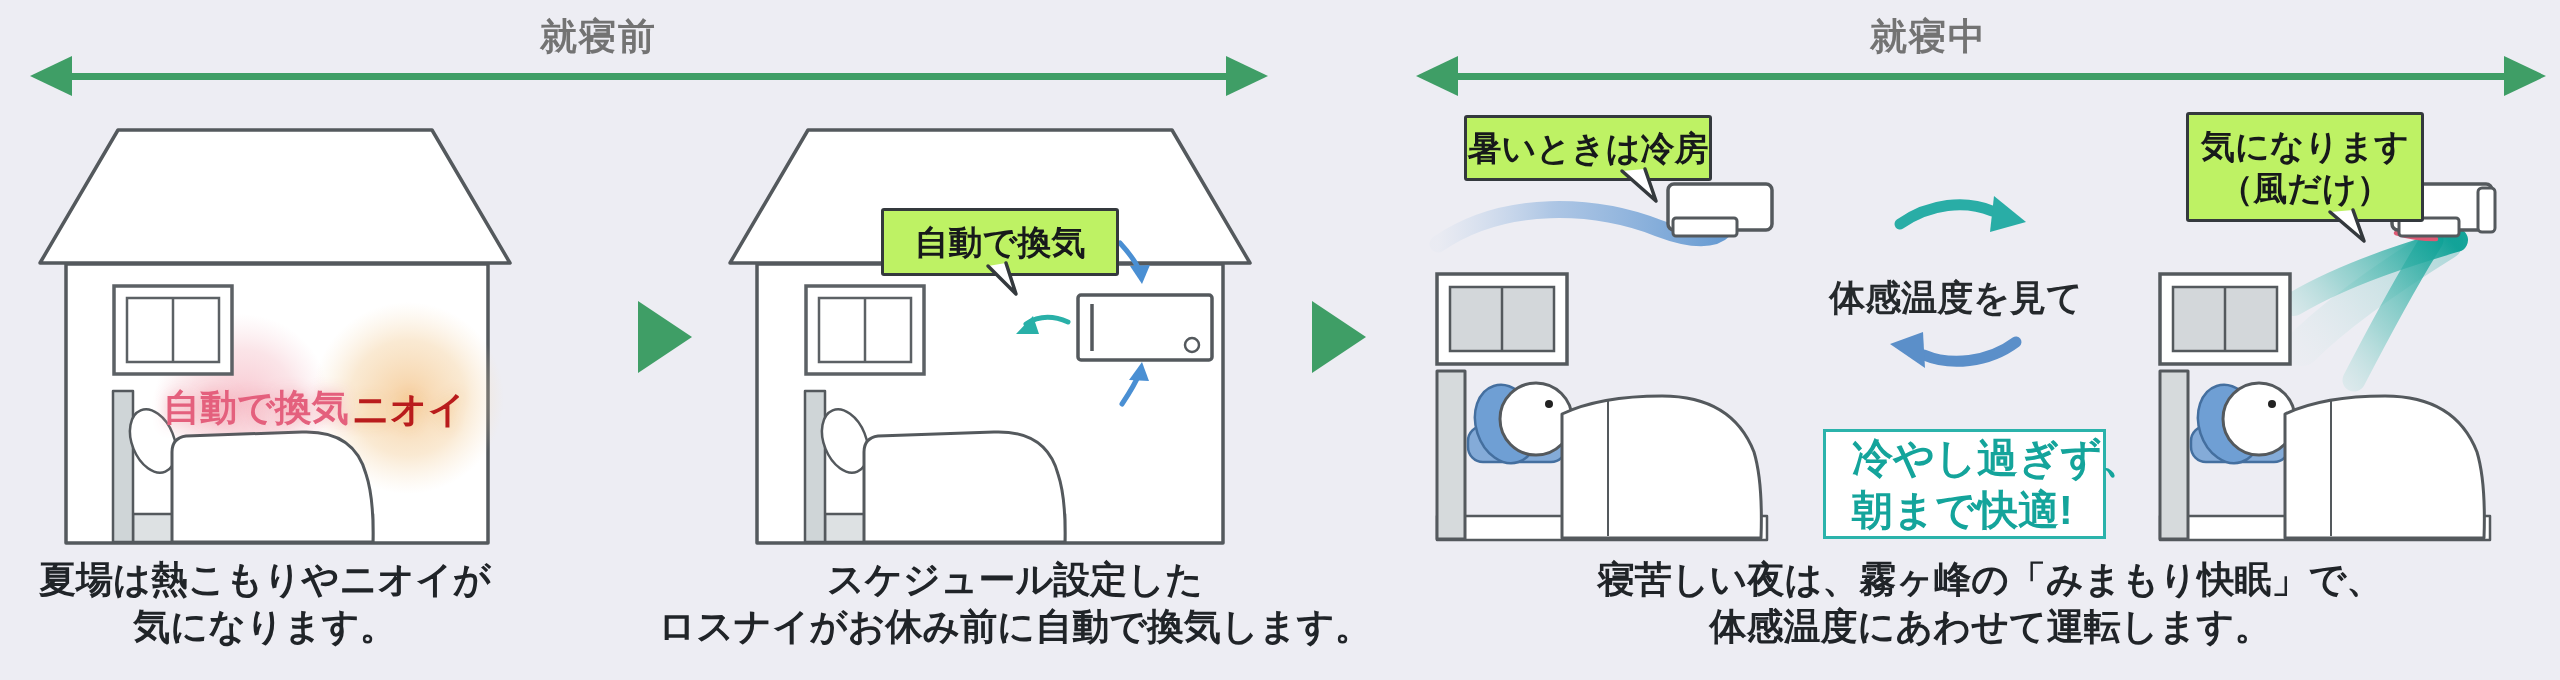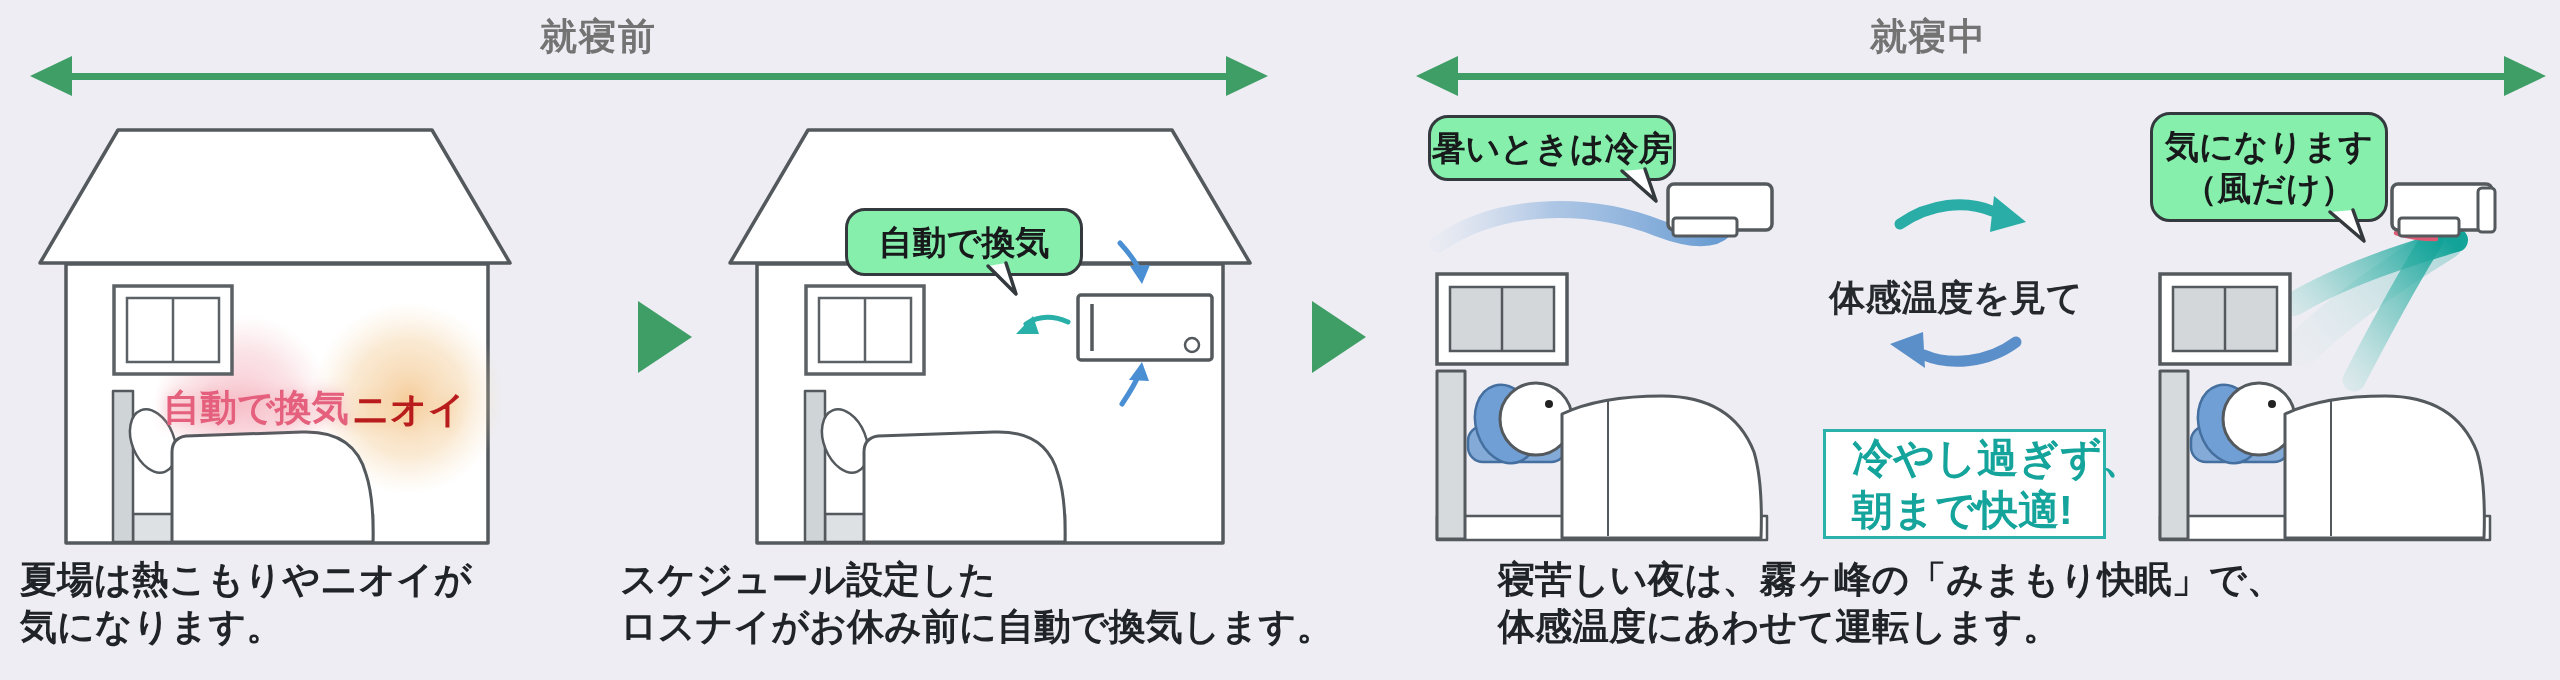--- a/index.html
+++ b/index.html
@@ -8,30 +8,30 @@
     font-family:"Liberation Sans","DejaVu Sans",sans-serif;
   }
   .abs{position:absolute;}
   svg{position:absolute;left:0;top:0;overflow:visible;}
   .section-label{
     font-size:37px;font-weight:700;color:#737373;letter-spacing:2px;
     white-space:nowrap;
   }
   .caption{
     color:#202428;font-size:37px;font-weight:600;line-height:47px;
-    white-space:nowrap;
+    text-align:center;white-space:nowrap;
   }
   .house-text{font-size:37px;font-weight:700;white-space:nowrap;}
   .heat{color:#e4607d;text-shadow:0 0 14px rgba(244,170,180,.9);}
   .odor{color:#b91c1c;text-shadow:0 0 14px rgba(246,200,140,.95);}
   .bubble{
-    background:#86efac;border:3.5px solid #34393d;border-radius:20px;
+    background:#bef264;border:3.5px solid #34393d;border-radius:3px;
     display:flex;flex-direction:column;align-items:center;justify-content:center;
     color:#17191b;font-size:34px;font-weight:700;line-height:42px;
-    white-space:nowrap;z-index:2;
+    white-space:nowrap;z-index:2;margin-left:36px;
   }
   .switch-text{
     color:#25292c;font-size:36px;font-weight:700;line-height:46px;
     text-align:center;white-space:nowrap;margin-top:32px;
   }
   .comfort-box{
     background:#ffffff;border:3.5px solid #2bb3ab;
     display:flex;flex-direction:column;justify-content:center;
     padding-left:26px;box-sizing:border-box;
     color:#14a49b;font-size:41px;font-weight:700;line-height:52px;

